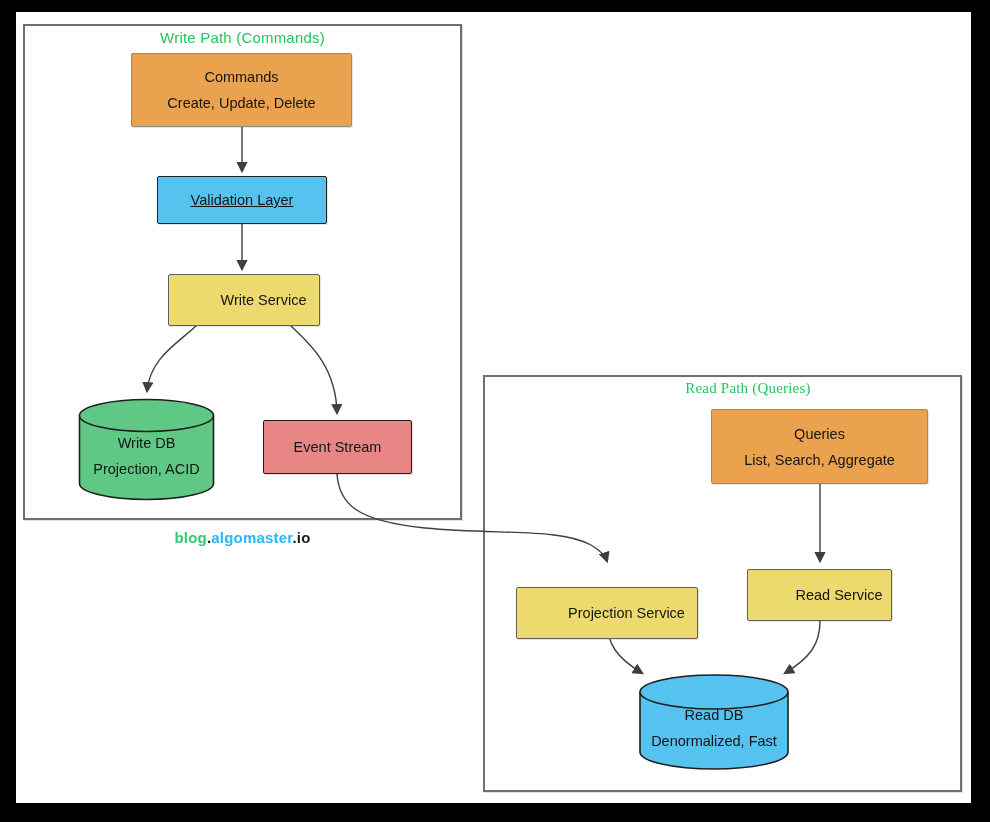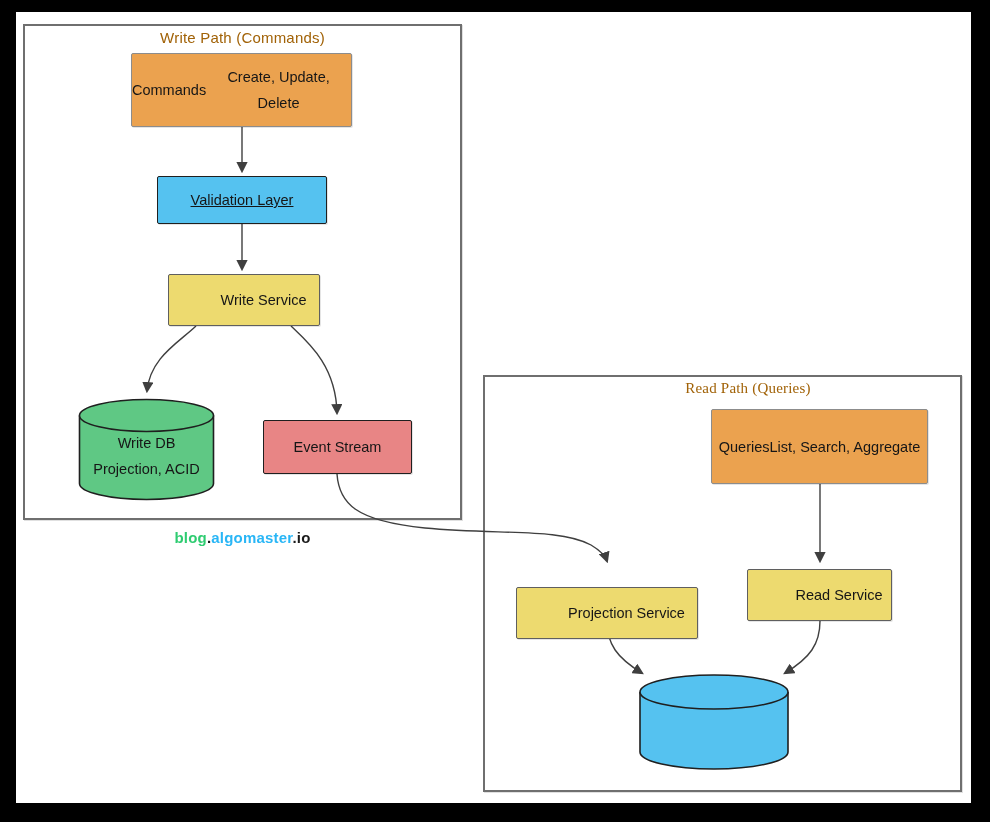--- a/index.html
+++ b/index.html
@@ -24,28 +24,28 @@
     position: absolute;
     border: 2px solid #6f6f6f;
     background: transparent;
     box-sizing: border-box;
     box-shadow: 1px 1px 0 rgba(0,0,0,0.12);
   }
   .group-title {
     position: absolute;
     text-align: center;
     font-size: 15px;
-    color: #a16207;
+    color: #22c55e;
     letter-spacing: 0.2px;
   }
   .node {
     position: absolute;
     box-sizing: border-box;
     display: flex;
-    flex-direction: row;
+    flex-direction: column;
     align-items: center;
     justify-content: center;
     text-align: center;
     font-size: 14.5px;
     color: #161616;
     border-radius: 2px;
     line-height: 26px;
     box-shadow: 1px 1px 0 rgba(0,0,0,0.10);
   }
   .node-orange { background: #EBA24F; border: 1.5px solid #8c8c8c; }
@@ -155,15 +155,19 @@
 
   <div class="node node-yellow" style="left:747px; top:569px; width:145px; height:52px;">
     <div>Read Service</div>
   </div>
 
   <div class="cylinder-wrap" style="left:638px; top:674px; width:152px; height:98px;">
     <svg width="152" height="98" viewBox="0 0 152 98">
       <path d="M2,18 v60 a74,17 0 0 0 148,0 v-60" fill="#55C2F0" stroke="#1f1f1f" stroke-width="1.6"></path>
       <ellipse cx="76" cy="18" rx="74" ry="17" fill="#55C2F0" stroke="#1f1f1f" stroke-width="1.6"></ellipse>
     </svg>
+    <div class="cyl-label" style="top:28px;">
+      <div>Read DB</div>
+      <div>Denormalized, Fast</div>
+    </div>
   </div>
 
 </div>
 
 </body></html>

